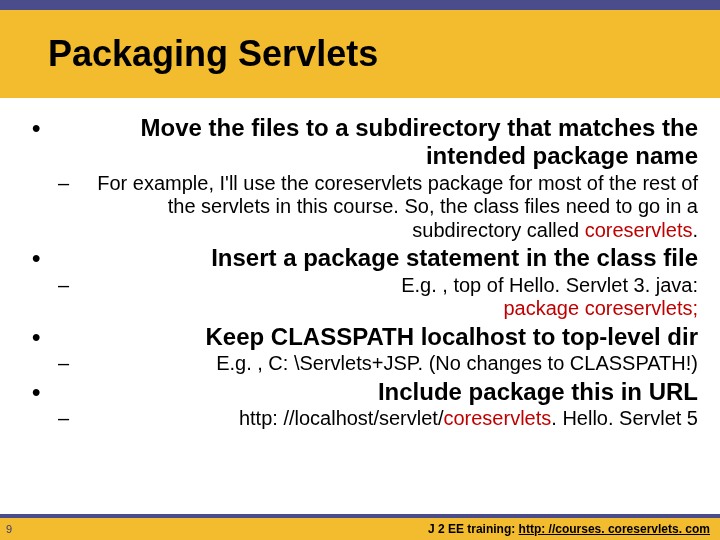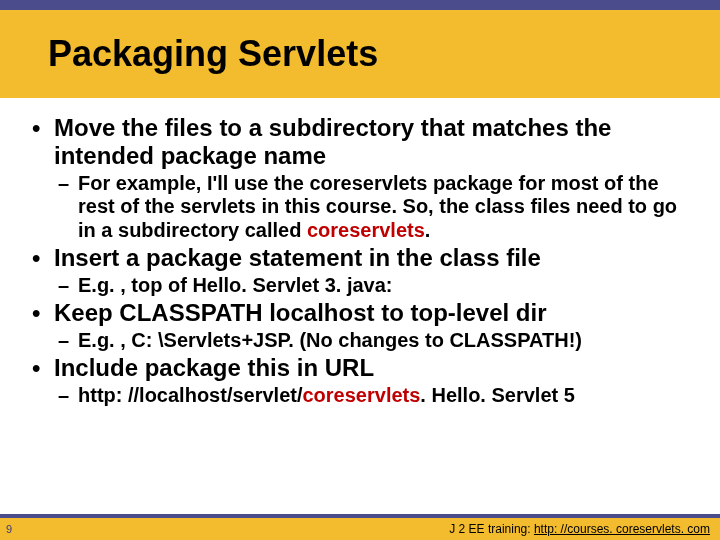--- a/index.html
+++ b/index.html
@@ -3,30 +3,30 @@
 <meta charset="utf-8">
 <style>
   * { margin: 0; padding: 0; box-sizing: border-box; }
   html, body { width: 720px; height: 540px; font-family: Arial, Helvetica, sans-serif; background: #fff; overflow: hidden; }
   .slide { width: 720px; height: 540px; position: relative; background: #fff; border-radius: 8px; }
   .top-accent { position: absolute; left: 0; top: 0; width: 100%; height: 10px; background: #4a4c8c; }
   .title-band { position: absolute; left: 0; top: 10px; width: 100%; height: 88px; background: #f2bc2e; padding-left: 48px; display: flex; align-items: center; }
   .title-band h1 { font-size: 36px; font-weight: bold; color: #000; }
   .bottom-accent { position: absolute; left: 0; bottom: 0; width: 100%; height: 26px; background: #f2bc2e; border-top: 4px solid #4a4c8c; }
   .body { position: absolute; left: 0; top: 106px; width: 720px; padding: 6px 22px 0 54px; color: #000; }
-  ul.l1 { list-style: none; }
+  ul.l1 { list-style: none; text-align: right; }
   ul.l1 > li { position: relative; font-size: 24px; font-weight: bold; line-height: 1.18; margin-top: 2px; padding-left: 0; }
   ul.l1 > li::before { content: "•"; position: absolute; left: -22px; top: 0; font-size: 24px; }
   ul.l2 { list-style: none; margin-top: 1px; margin-bottom: 2px; }
-  ul.l2 > li { position: relative; font-size: 20px; font-weight: bold; line-height: 1.18; padding-left: 24px; }
+  ul.l2 > li { position: relative; font-size: 20px; font-weight: normal; line-height: 1.18; padding-left: 24px; }
   ul.l2 > li::before { content: "–"; position: absolute; left: 4px; top: 0; }
   .indent-code { display: block; padding-left: 62px; }
   .red { color: #c00000; }
   .pagenum { position: absolute; left: 6px; bottom: 5px; font-size: 11px; color: #3a3a7a; z-index: 5; }
-  .footer { position: absolute; right: 10px; bottom: 4px; font-size: 12px; font-weight: normal; color: #000; z-index: 5; }
+  .footer { position: absolute; right: 10px; bottom: 4px; font-size: 12px; font-weight: bold; color: #000; z-index: 5; }
   .footer a { color: #000; text-decoration: underline; }
 </style>
 </head>
 <body>
 
 <div class="slide">
   <div class="top-accent"></div>
   <div class="title-band">
     <h1>Packaging Servlets</h1>
   </div>
@@ -39,20 +39,21 @@
           <li>
             <span>For example, I'll use the coreservlets package for most of the rest of the servlets in this course. So, the class files need to go in a subdirectory called </span><span class="red">coreservlets</span><span>.</span>
           </li>
         </ul>
       </li>
       <li>
         <span>Insert a package statement in the class file</span>
         <ul class="l2">
           <li>
             <span>E.g. , top of Hello. Servlet 3. java:</span>
+            <span class="indent-code red">package coreservlets;</span>
           </li>
         </ul>
       </li>
       <li>
         <span>Keep CLASSPATH localhost to top-level dir</span>
         <ul class="l2">
           <li>
             <span>E.g. , C: \Servlets+JSP. (No changes to CLASSPATH!)</span>
           </li>
         </ul>

